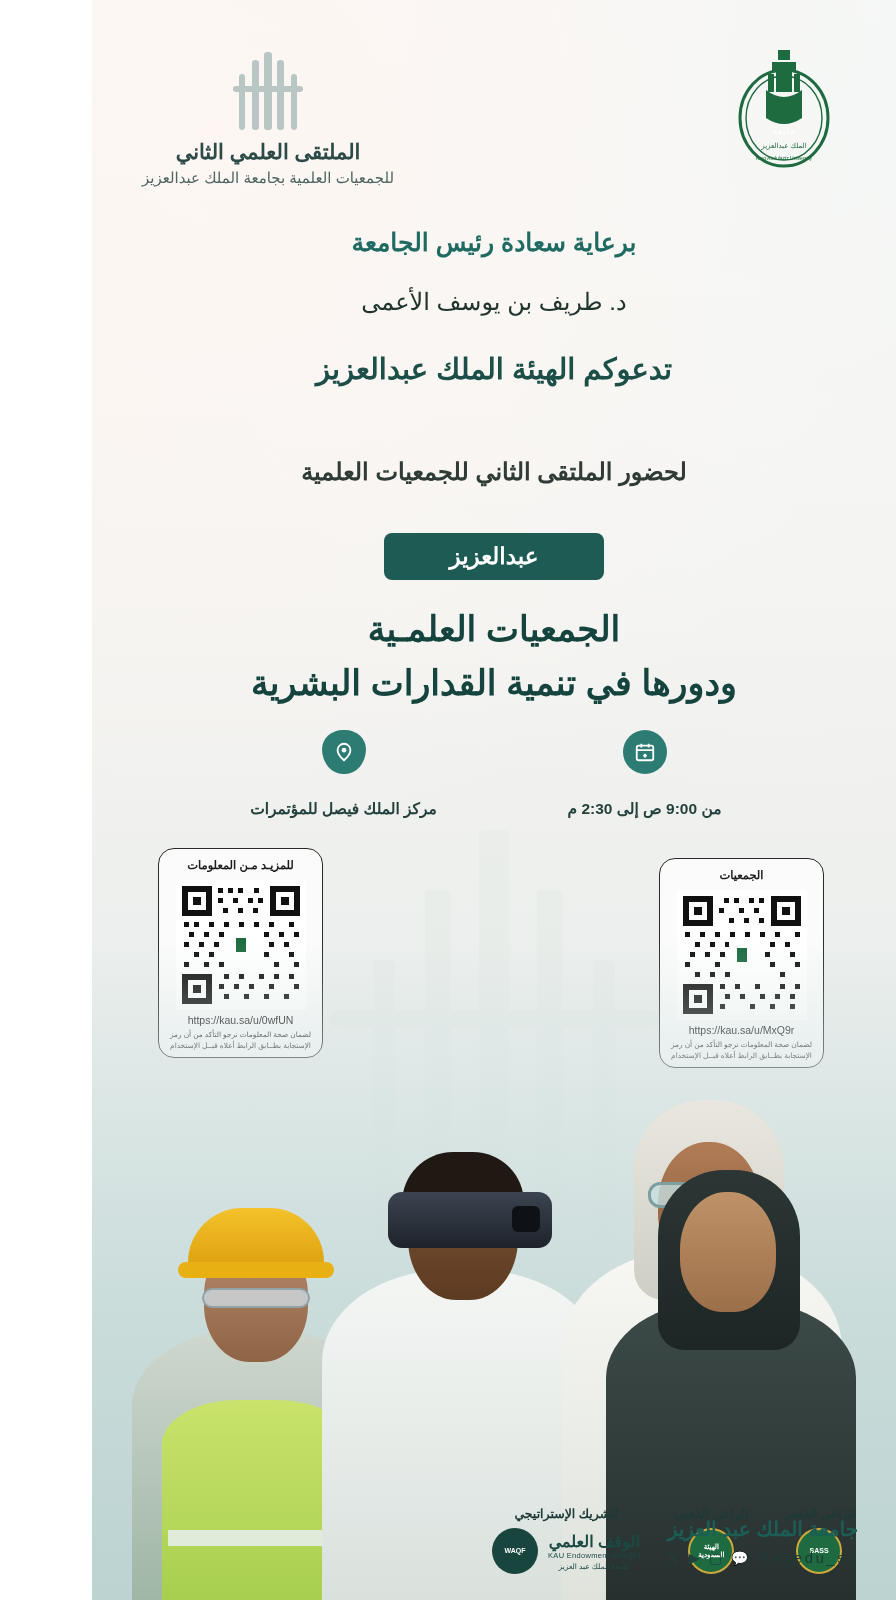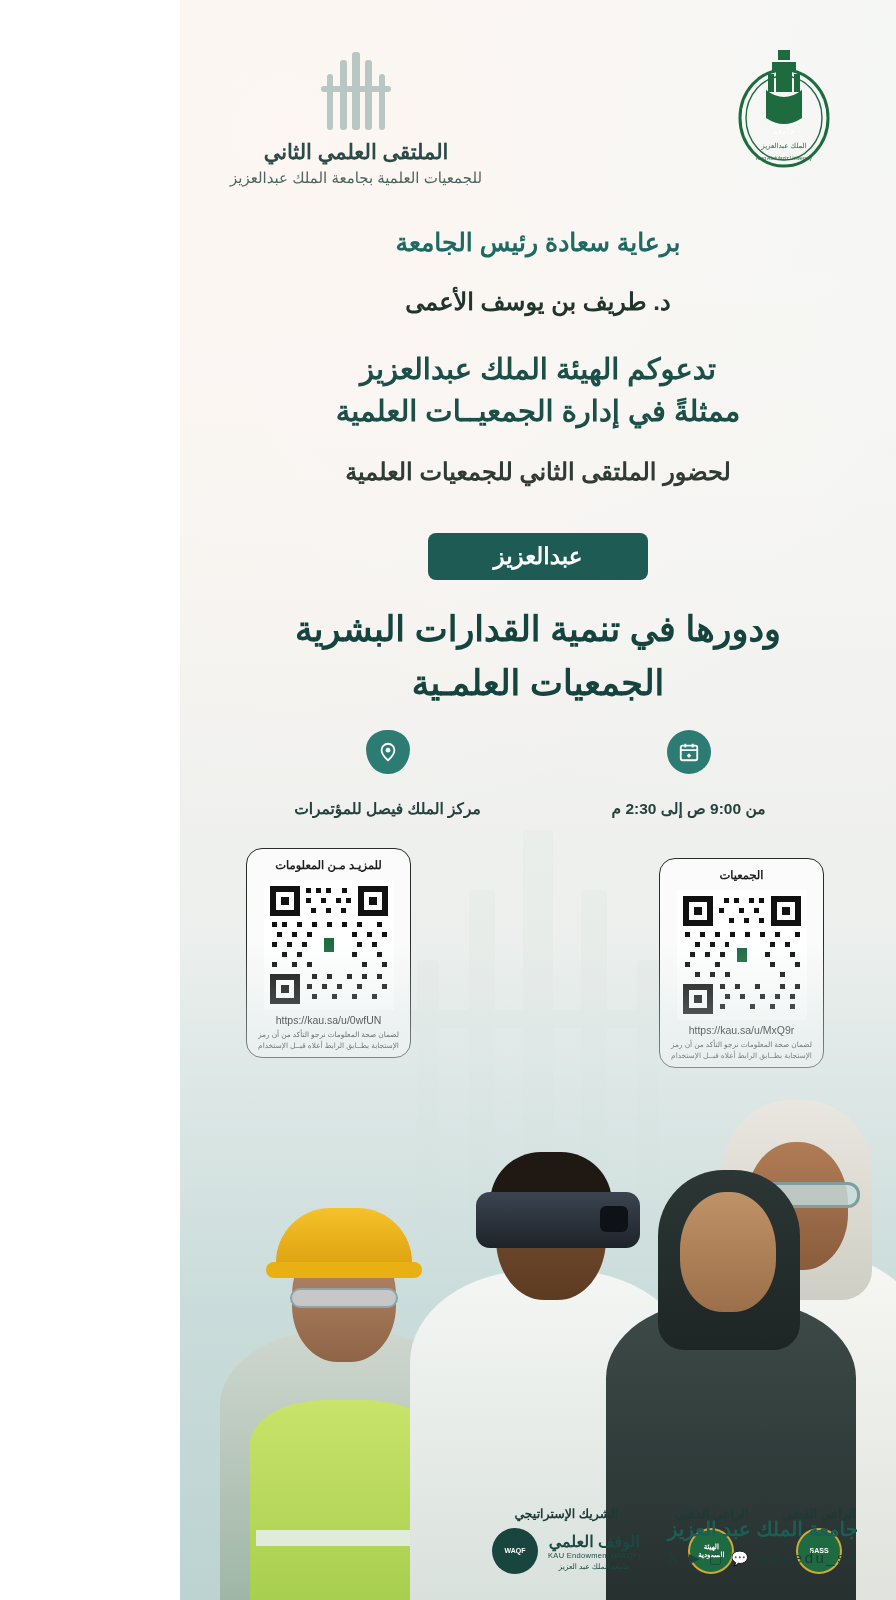--- a/index.html
+++ b/index.html
@@ -5,21 +5,21 @@
   * { box-sizing: border-box; margin:0; padding:0; }
   html,body { width:896px; height:1600px; }
   body {
     font-family: "Liberation Sans", sans-serif;
     background: #ffffff;
     overflow: hidden;
     position: relative;
   }
   .poster {
     position: relative;
-    width: 716px;
+    width: 804px;
     height: 1600px;
     overflow: hidden;
     background:
       radial-gradient(circle at 15% 8%, #fdf6f2 0%, rgba(253,246,242,0) 45%),
       radial-gradient(circle at 85% 6%, #f3f7f6 0%, rgba(243,247,246,0) 45%),
       linear-gradient(180deg, #fdf8f5 0%, #f6f4f1 30%, #eef0ee 55%, #e6eceb 72%, #dde8e8 100%);
     padding-left: 40px;
   }
 
   
@@ -52,21 +52,21 @@
 
   .logo-kau {
     position:absolute; right:56px; top:44px; width:112px; height:130px;
   }
   .patron {
     position:absolute; top:228px; width:100%; text-align:center;
     font-size:25px; font-weight:bold; color:#1f6b63; letter-spacing:0px;
   }
   .patron-name {
     position:absolute; top:288px; width:100%; text-align:center;
-    font-size:24px; font-weight:bold; color:#21352f;margin-left:36px;
+    font-size:24px; font-weight:normal; color:#21352f;margin-left:36px;
   }
   .invite {
     position:absolute; top:348px; width:100%; text-align:center;
     font-size:29px; font-weight:bold; color:#1c4f48; line-height:1.45;
   }
   .invite .l2 { display:block; }
   .attend {
     position:absolute; top:458px; width:100%; text-align:center;
     font-size:24px; color:#2f3b36; font-weight:600;
   }
@@ -232,28 +232,27 @@
       <text x="56" y="104" font-size="7" text-anchor="middle" fill="#1e6b3f" font-family="Liberation Sans, sans-serif">الملك عبدالعزيز</text>
       <text x="56" y="116" font-size="5" text-anchor="middle" fill="#1e6b3f" font-family="Liberation Sans, sans-serif">King Abdulaziz University</text>
     </svg>
   </div>
 
   <div class="patron">برعاية سعادة رئيس الجامعة</div>
   <div class="patron-name">د. طريف بن يوسف الأعمى</div>
 
   <div class="invite">
     <span>تدعوكم الهيئة الملك عبدالعزيز</span>
-    <span class="l2">ممثلةً في إدارة الجمعيــات العلمية</span>
   </div>
   <div class="attend">لحضور الملتقى الثاني للجمعيات العلمية</div>
 
   <div class="title-chip">عبدالعزيز</div>
   <div class="main-title">
+    <span>الجمعيات العلمـية</span>
     <span>ودورها في تنمية القدارات البشرية</span>
-    <span>الجمعيات العلمـية</span>
   </div>
 
   <div class="info-row">
     <div class="info-item">
       <div class="info-icon">
         <svg width="22" height="22" viewBox="0 0 24 24" fill="none" stroke="#fff" stroke-width="2">
           <rect x="3" y="5" width="18" height="16" rx="2"></rect>
           <path d="M3 10h18M8 3v4M16 3v4M12 14v4M10 16h4"></path>
         </svg>
       </div>

